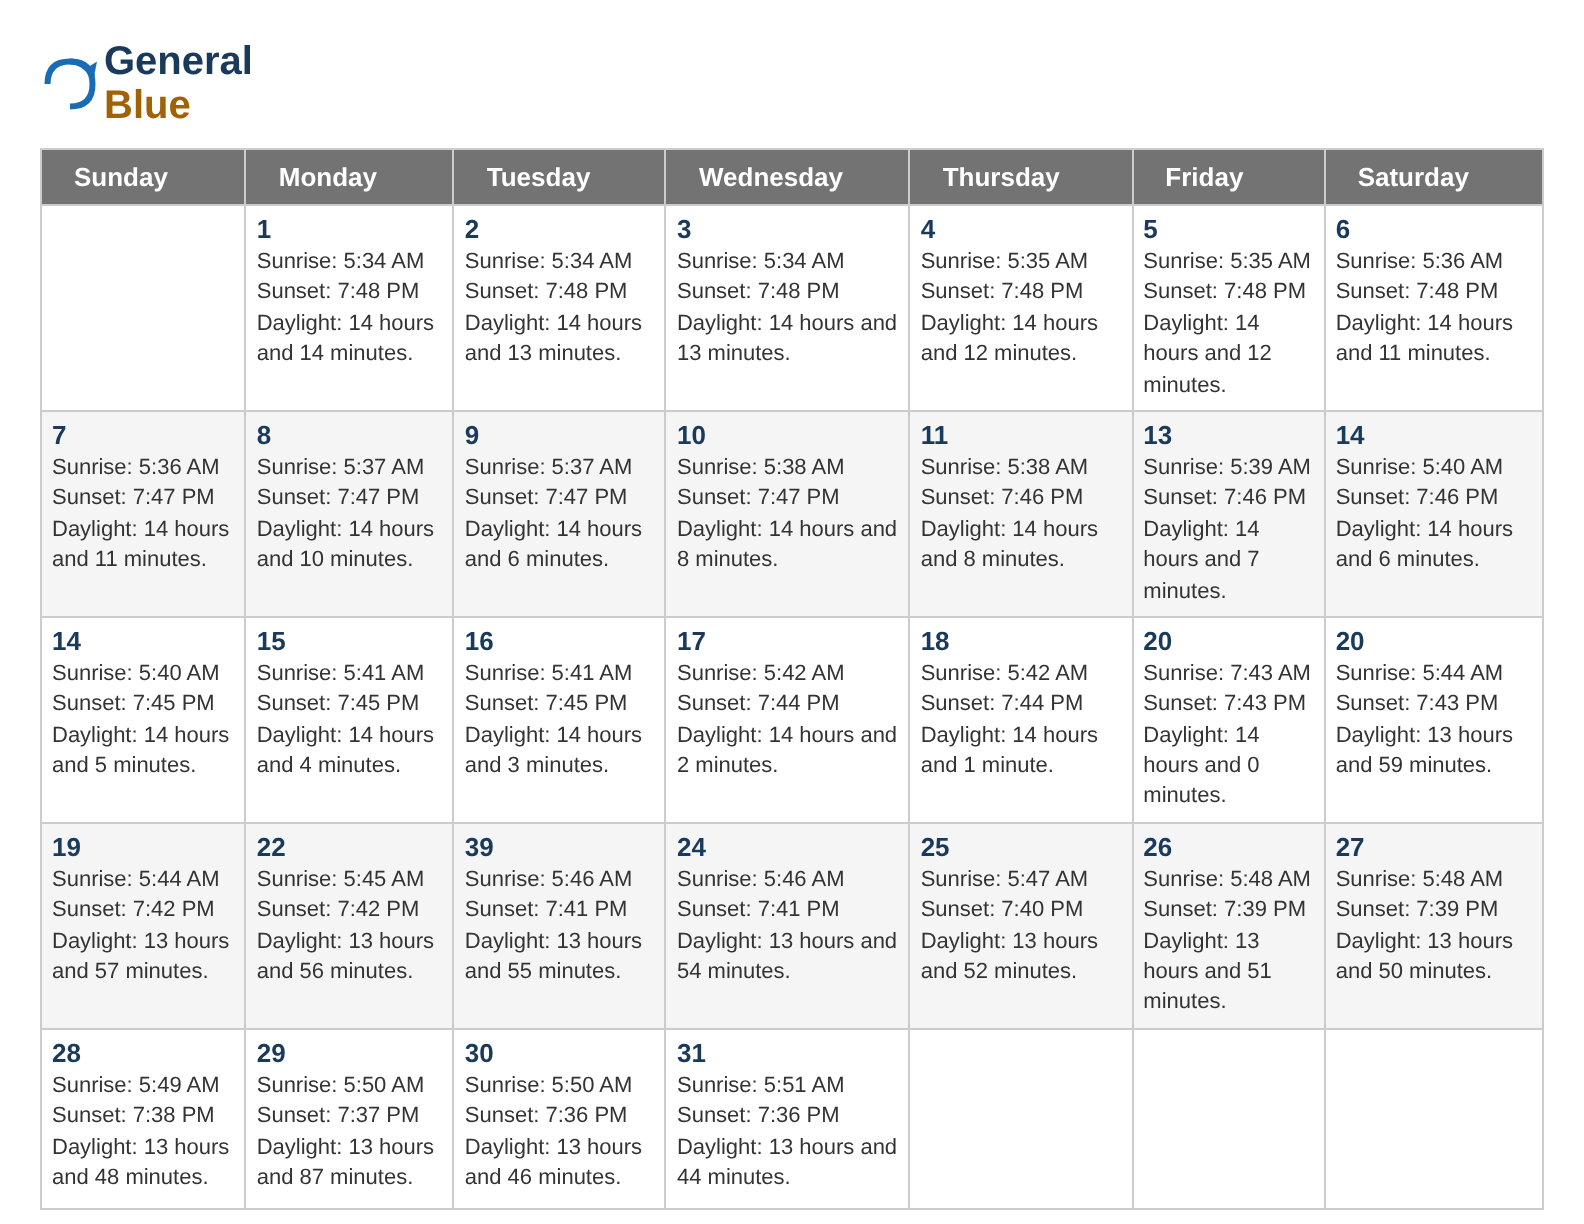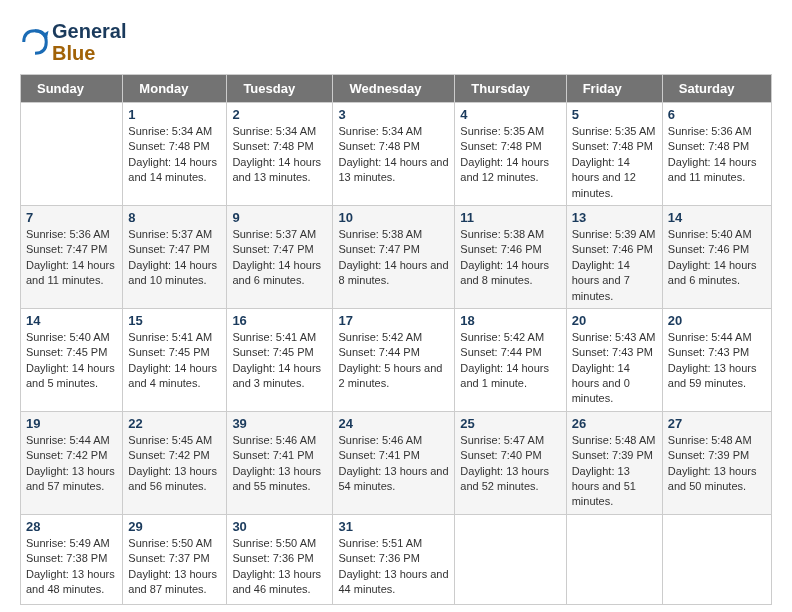--- a/index.html
+++ b/index.html
@@ -176,29 +176,29 @@
         <td>
           <span class="day-number">15</span>
           <div class="day-info"><span>Sunrise: 5:41 AM</span><br><span>Sunset: 7:45 PM</span><br><span>Daylight: 14 hours and 4 minutes.</span></div>
         </td>
         <td>
           <span class="day-number">16</span>
           <div class="day-info"><span>Sunrise: 5:41 AM</span><br><span>Sunset: 7:45 PM</span><br><span>Daylight: 14 hours and 3 minutes.</span></div>
         </td>
         <td>
           <span class="day-number">17</span>
-          <div class="day-info"><span>Sunrise: 5:42 AM</span><br><span>Sunset: 7:44 PM</span><br><span>Daylight: 5 hours and 2 minutes.</span></div>
+          <div class="day-info"><span>Sunrise: 5:42 AM</span><br><span>Sunset: 7:44 PM</span><br><span>Daylight: 14 hours and 2 minutes.</span></div>
         </td>
         <td>
           <span class="day-number">18</span>
           <div class="day-info"><span>Sunrise: 5:42 AM</span><br><span>Sunset: 7:44 PM</span><br><span>Daylight: 14 hours and 1 minute.</span></div>
         </td>
         <td>
           <span class="day-number">20</span>
-          <div class="day-info"><span>Sunrise: 5:43 AM</span><br><span>Sunset: 7:43 PM</span><br><span>Daylight: 14 hours and 0 minutes.</span></div>
+          <div class="day-info"><span>Sunrise: 7:43 AM</span><br><span>Sunset: 7:43 PM</span><br><span>Daylight: 14 hours and 0 minutes.</span></div>
         </td>
         <td>
           <span class="day-number">20</span>
           <div class="day-info"><span>Sunrise: 5:44 AM</span><br><span>Sunset: 7:43 PM</span><br><span>Daylight: 13 hours and 59 minutes.</span></div>
         </td>
       </tr>
       <tr>
         <td>
           <span class="day-number">19</span>
           <div class="day-info"><span>Sunrise: 5:44 AM</span><br><span>Sunset: 7:42 PM</span><br><span>Daylight: 13 hours and 57 minutes.</span></div>

